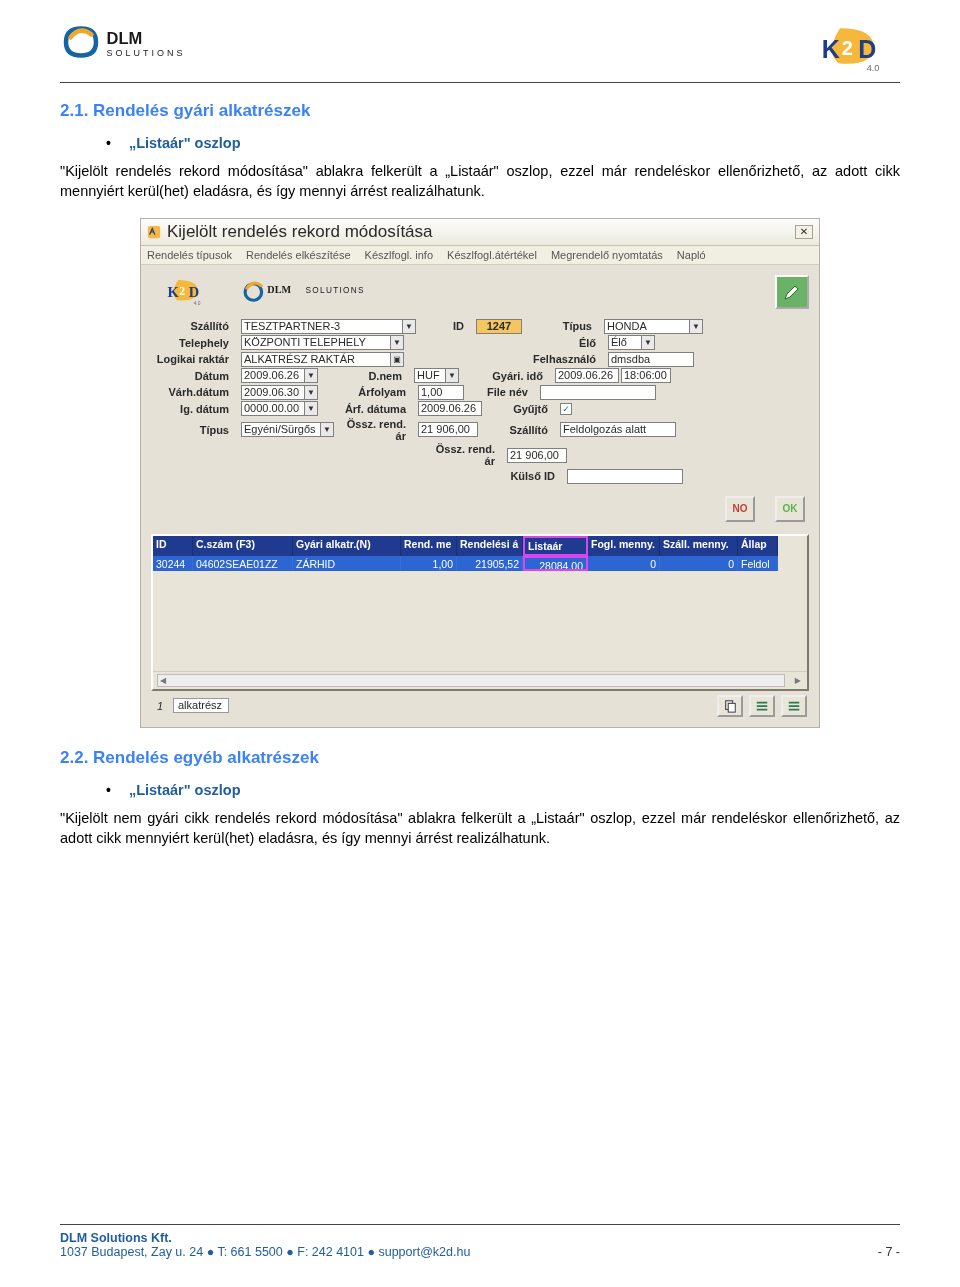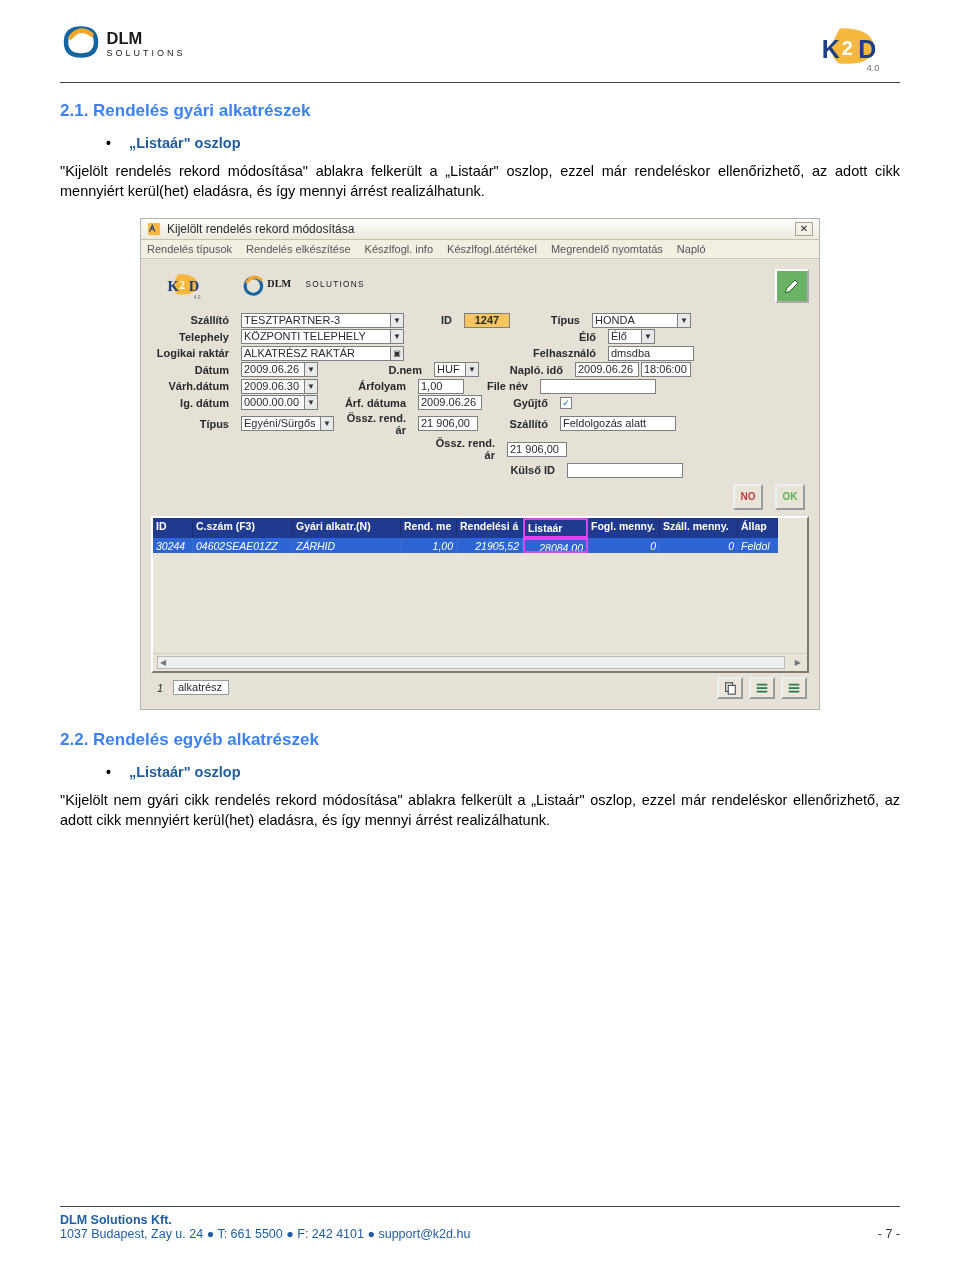--- a/index.html
+++ b/index.html
@@ -57,21 +57,21 @@
     font-size: 11px;
     color: #2a2a2a;
   }
   .shot-title {
     background: linear-gradient(#fdfdfb,#eceadd);
     padding: 3px 6px;
     display: flex; align-items: center; gap: 6px;
     border-bottom: 1px solid #c5c0b4;
   }
   .shot-title .tic { width: 14px; height: 14px; }
-  .shot-title .tx { font-size: 12px; }
+  .shot-title .tx { font-size: 17px; }
   .shot-title .closebox { margin-left: auto; width: 18px; height: 14px; border: 1px solid #a8a294; background: #f3f1e6; display:flex;align-items:center;justify-content:center;font-size:10px; }
 
   .shot-menu {
     background: #f1eee2;
     border-bottom: 1px solid #cfccc0;
     padding: 3px 6px;
     display: flex; gap: 14px;
     color: #555;
     align-items: center;
   }
@@ -95,40 +95,40 @@
   .inp {
     background:#fff; border:1px solid #7f7f7f; padding:0 2px; height:15px;
     font-size:11px; line-height:13px;
   }
   .sel-arrow {
     width:13px;height:15px;background:#e9e9e9;border:1px solid #7f7f7f;border-left:none;
     display:inline-flex;align-items:center;justify-content:center;font-size:8px;color:#333;
   }
   .chk { width:12px;height:12px;border:1px solid #7f7f7f;background:#fff;display:inline-flex;align-items:center;justify-content:center;font-size:9px;color:#0a62c4; }
 
-  .btnrow { display:flex; justify-content:flex-end; gap:12px; margin: 6px 4px; }
+  .btnrow { display:flex; justify-content:flex-end; gap:20px; margin: 12px 4px; }
   .btnsm { width:30px;height:26px;border:2px outset #eee;background:#e8e5d8;display:flex;align-items:center;justify-content:center;font-weight:bold;font-size:10px; }
   .btnsm.no{color:#c33b3b;}
   .btnsm.ok{color:#5ab24f;}
 
   .grid {
     border-top:2px solid #fff;border-left:2px solid #fff;
     border-right:2px solid #7f7a6e;border-bottom:2px solid #7f7a6e;
     background:#e8e5d8;
     overflow: hidden;
   }
   .ghead { display:flex; }
   .gh {
     background:#203a8f;color:#fff;font-weight:bold;font-size:10.5px;
     border-right:1px solid #1a2e70;padding:2px 3px;white-space:nowrap;overflow:hidden;
   }
   .grow { display:flex; }
   .gc {
     background:#2d65d3;color:#fff;font-size:10.5px;border-right:1px solid #3a6ed7;
-    padding:2px 3px;white-space:nowrap;overflow:hidden;height:15px;font-style:italic;
+    padding:2px 3px;white-space:nowrap;overflow:hidden;height:15px;
   }
   .redbox {
     border:2px solid #d946ef;
   }
   .gridpad { height:100px; background:#e8e5d8; }
   .gridfoot { display:flex; align-items:center; background:#e8e5d8; padding:2px 4px; border-top:1px solid #cfccc0; gap:10px; }
   .gridfoot .scrollm { flex:1; height:13px; background:#eee;border:1px solid #bbb;display:flex;align-items:center;}
   .gridfoot .scrollm::after{content:"◀";font-size:8px;color:#777;margin-left:2px;}
   .gridfoot-end{font-size:8px;color:#777;margin-right:2px;}
 
@@ -211,21 +211,21 @@
         <div class="pencilbox">
             <svg viewBox="0 0 20 20">
               <path d="M3 17 L5 12 L13 4 L16 7 L8 15 Z" fill="#fff" stroke="#2e6b2a"></path>
             </svg>
           </div>
       </div>
 
       <div class="form">
         <div class="form-row">
           <span class="form-lab">Szállító</span>
-          <span class="inp" style="width:150px">TESZTPARTNER-3</span>
+          <span class="inp" style="width:162px">TESZTPARTNER-3</span>
             <span class="sel-arrow">▼</span>
           <span class="form-lab w2" style="width:60px">ID</span>
           <span class="inp" style="width:46px;background:#f5c560;text-align:center;font-weight:bold">1247</span>
           <span class="form-lab w3">Típus</span>
           <span class="inp" style="width:86px">HONDA</span>
             <span class="sel-arrow">▼</span>
         </div>
         <div class="form-row">
           <span class="form-lab">Telephely</span>
           <span class="inp" style="width:150px">KÖZPONTI TELEPHELY</span>
@@ -240,24 +240,24 @@
           <span class="inp" style="width:150px">ALKATRÉSZ RAKTÁR</span>
             <span class="sel-arrow">▣</span>
           <span style="width:122px"></span>
           <span class="form-lab w3">Felhasználó</span>
           <span class="inp" style="width:86px">dmsdba</span>
         </div>
         <div class="form-row">
           <span class="form-lab">Dátum</span>
           <span class="inp" style="width:64px">2009.06.26</span>
             <span class="sel-arrow">▼</span>
-          <span class="form-lab w2" style="width:116px">D.nem</span>
+          <span class="form-lab w2" style="width:96px">D.nem</span>
           <span class="inp" style="width:32px">HUF</span>
             <span class="sel-arrow">▼</span>
-          <span class="form-lab w3" style="width:96px">Napló. idő</span>
+          <span class="form-lab w3" style="width:96px">Gyári. idő</span>
           <span class="inp" style="width:64px">2009.06.26</span>
           <span class="inp" style="width:50px;margin-left:2px">18:06:00</span>
         </div>
         <div class="form-row">
           <span class="form-lab">Várh.dátum</span>
           <span class="inp" style="width:64px">2009.06.30</span>
             <span class="sel-arrow">▼</span>
           <span class="form-lab w2" style="width:100px">Árfolyam</span>
           <span class="inp" style="width:46px">1,00</span>
           <span class="form-lab w3" style="width:76px">File név</span>

